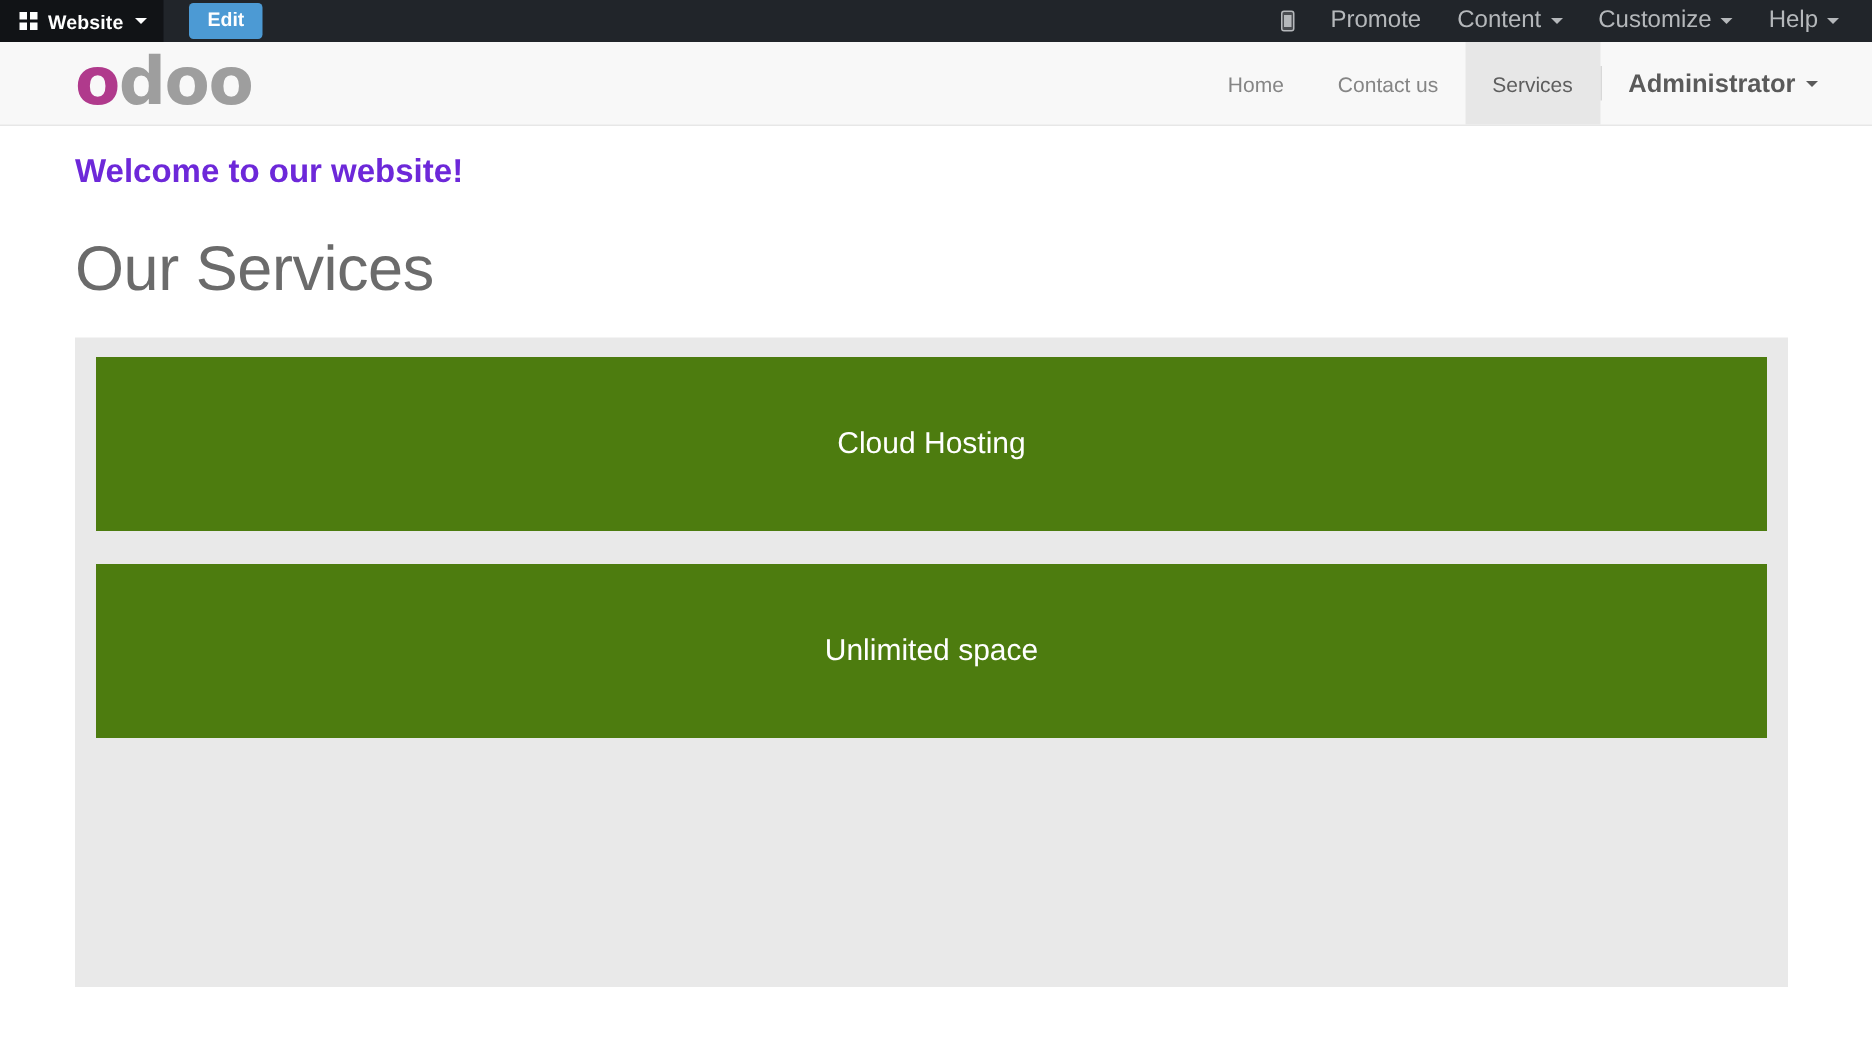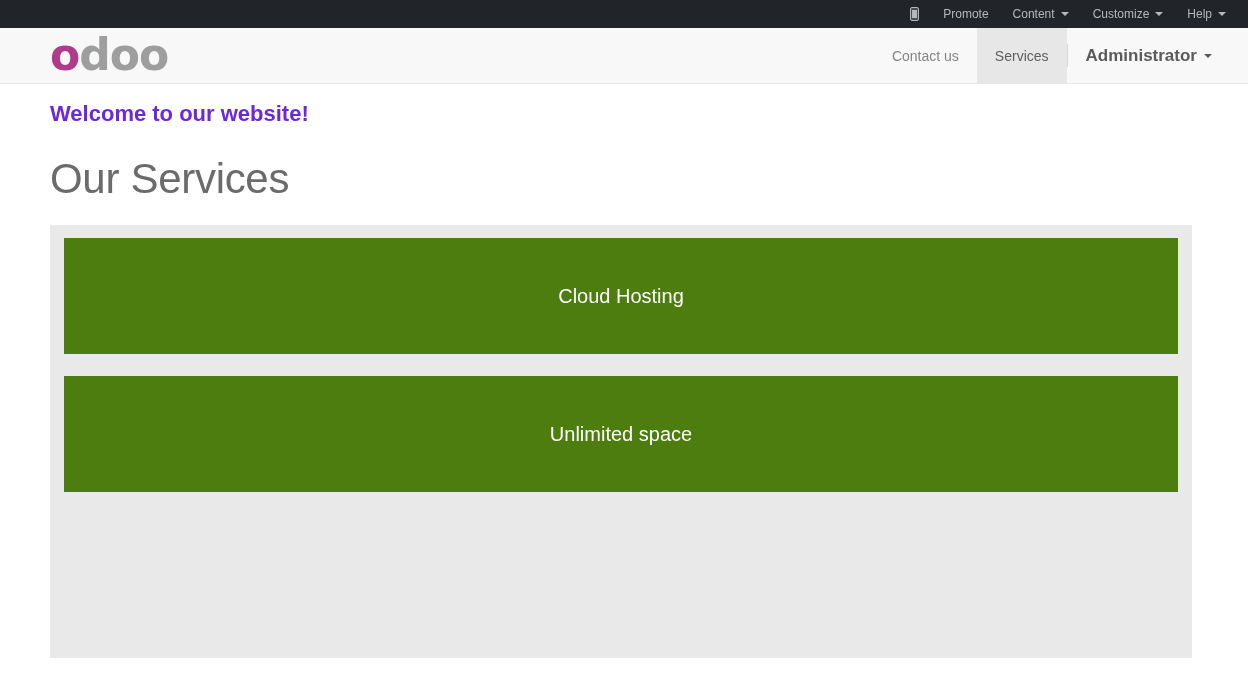--- a/index.html
+++ b/index.html
@@ -78,21 +78,21 @@
 
   #admin-bar-right {
     margin-left: auto;
     display: flex;
     align-items: center;
     padding-right: 10px;
     gap: 0px;
   }
   .topmenu-item {
     color: #b5b8bb;
-    font-size: 12px;
+    font-size: 16px;
     padding: 6px 12px;
     cursor: pointer;
     display: flex;
     align-items: center;
     gap: 5px;
     line-height: 1;
     white-space: nowrap;
     justify-content: flex-end;
   }
   .topmenu-item .caret { color: #b5b8bb; }
@@ -225,20 +225,38 @@
     margin-bottom: 22px;
   }
   .service-block:last-child { margin-bottom: 0; }
   .service-block.s1 { justify-content: center; }
 </style>
 </head>
 <body>
 
 <div id="admin-bar">
 
+  <div id="admin-bar-left">
+
+    <div class="apps-menu">
+      <span class="grid-icon">
+        <i></i>
+          <i></i>
+          <i></i>
+          <i></i>
+      </span>
+      <span class="apps-label">Website</span>
+      <span class="caret apps-caret"></span>
+    </div>
+
+    <div class="edit-btn-wrap">
+      <button id="edit-button">Edit</button>
+    </div>
+
+  </div>
 
   <div id="admin-bar-right">
 
     <div class="topmenu-item">
       <span class="mobile-icon"></span>
     </div>
 
     <div class="topmenu-item">
       <span>Promote</span>
     </div>
@@ -261,20 +279,21 @@
   </div>
 </div>
 
 <div id="site-header">
 
   <div id="brand-logo">
     <span class="o1">o</span><span class="rest">doo</span>
   </div>
 
   <div id="site-nav">
+    <a class="nav-link">Home</a>
     <a class="nav-link">Contact us</a>
     <a class="nav-link active">Services</a>
     <div class="nav-divider"></div>
     <div class="nav-user">
       <span>Administrator</span>
       <span class="caret"></span>
     </div>
   </div>
 
 </div>

